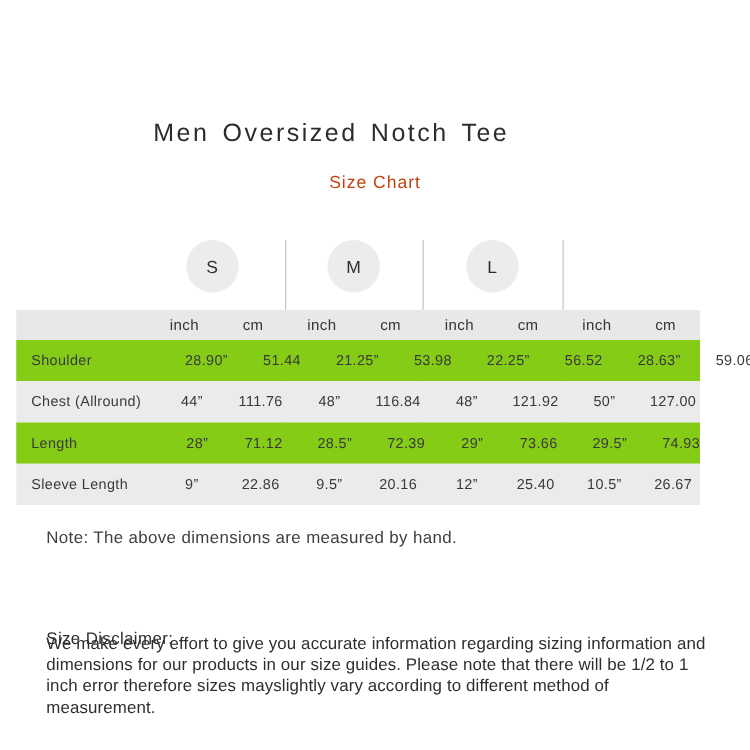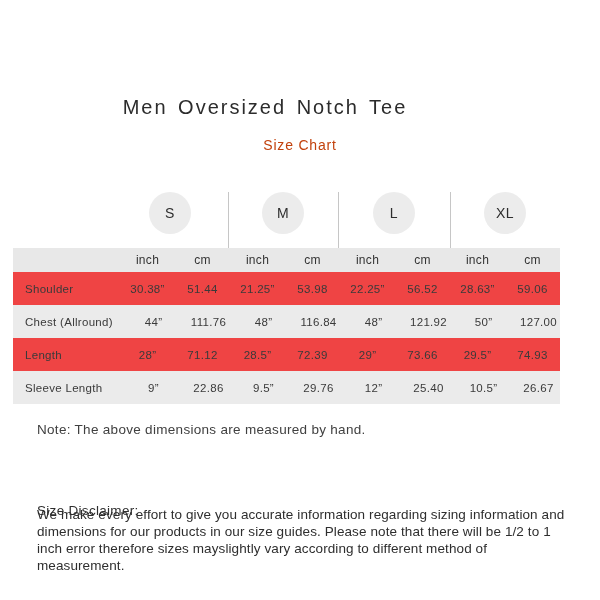--- a/index.html
+++ b/index.html
@@ -76,21 +76,21 @@
   .t-row {
     display: grid;
     grid-template-columns: 107px repeat(8, 1fr);
     align-items: center;
   }
   .t-row.header {
     height: 24px;
     background: #e8e8e8;
   }
   .t-row.data { height: 33px; }
-  .t-row.odd  { background: #ef4444; }
+  .t-row.odd  { background: #84cc16; gap: 28px; }
   .t-row.even { background: #ebebeb; gap: 12px; }
   .cell {
     text-align: center;
     font-size: 11.5px;
     letter-spacing: 0.3px;
     color: #3a3a3a;
     white-space: nowrap;
   }
   .cell.unit { font-size: 12px; color: #343434; }
   .cell.label {
@@ -138,23 +138,20 @@
 
   <div class="size-badge badge-s">
     <span>S</span>
   </div>
   <div class="size-badge badge-m">
     <span>M</span>
   </div>
   <div class="size-badge badge-l">
     <span>L</span>
   </div>
-  <div class="size-badge badge-xl">
-    <span>XL</span>
-  </div>
 
   <div class="col-divider div-1"></div>
   <div class="col-divider div-2"></div>
   <div class="col-divider div-3"></div>
 
   <div class="chart-table">
 
     <div class="t-row header">
       <div class="cell label"></div>
       <div class="cell unit">inch</div>
@@ -162,21 +159,21 @@
       <div class="cell unit">inch</div>
       <div class="cell unit">cm</div>
       <div class="cell unit">inch</div>
       <div class="cell unit">cm</div>
       <div class="cell unit">inch</div>
       <div class="cell unit">cm</div>
     </div>
 
     <div class="t-row data odd">
       <div class="cell label">Shoulder</div>
-      <div class="cell">30.38”</div>
+      <div class="cell">28.90”</div>
       <div class="cell">51.44</div>
       <div class="cell">21.25”</div>
       <div class="cell">53.98</div>
       <div class="cell">22.25”</div>
       <div class="cell">56.52</div>
       <div class="cell">28.63”</div>
       <div class="cell">59.06</div>
     </div>
 
     <div class="t-row data even">
@@ -201,21 +198,21 @@
       <div class="cell">73.66</div>
       <div class="cell">29.5”</div>
       <div class="cell">74.93</div>
     </div>
 
     <div class="t-row data even">
       <div class="cell label">Sleeve Length</div>
       <div class="cell">9”</div>
       <div class="cell">22.86</div>
       <div class="cell">9.5”</div>
-      <div class="cell">29.76</div>
+      <div class="cell">20.16</div>
       <div class="cell">12”</div>
       <div class="cell">25.40</div>
       <div class="cell">10.5”</div>
       <div class="cell">26.67</div>
     </div>
 
   </div>
 
   <div class="note-text">Note: The above dimensions are measured by hand.</div>
   <div class="disclaimer-title">Size Disclaimer:</div>

